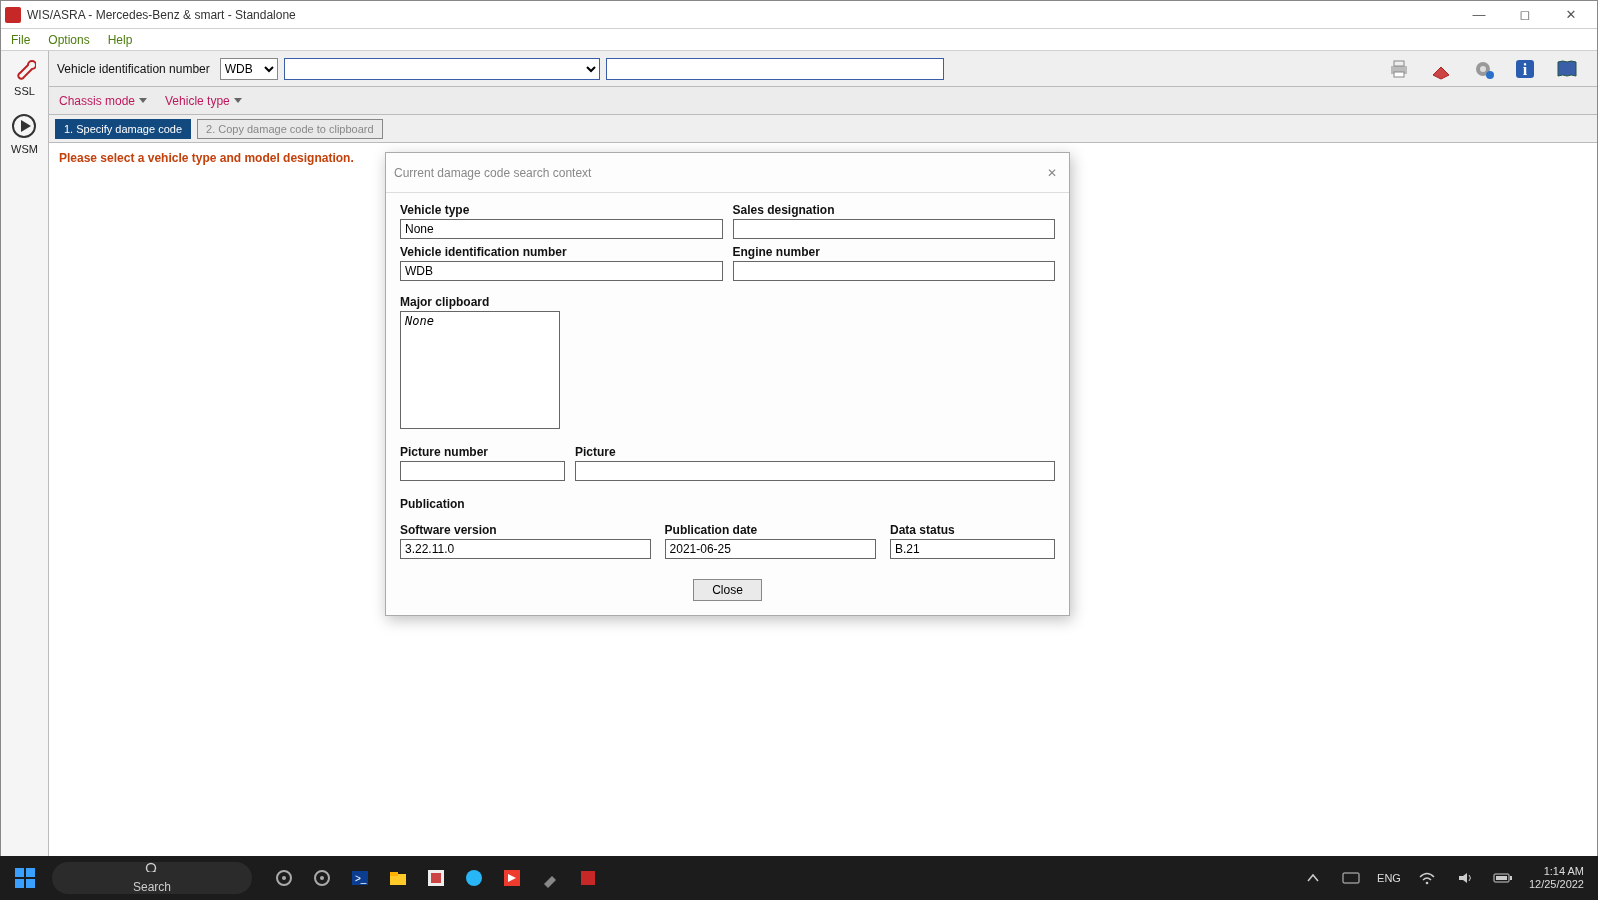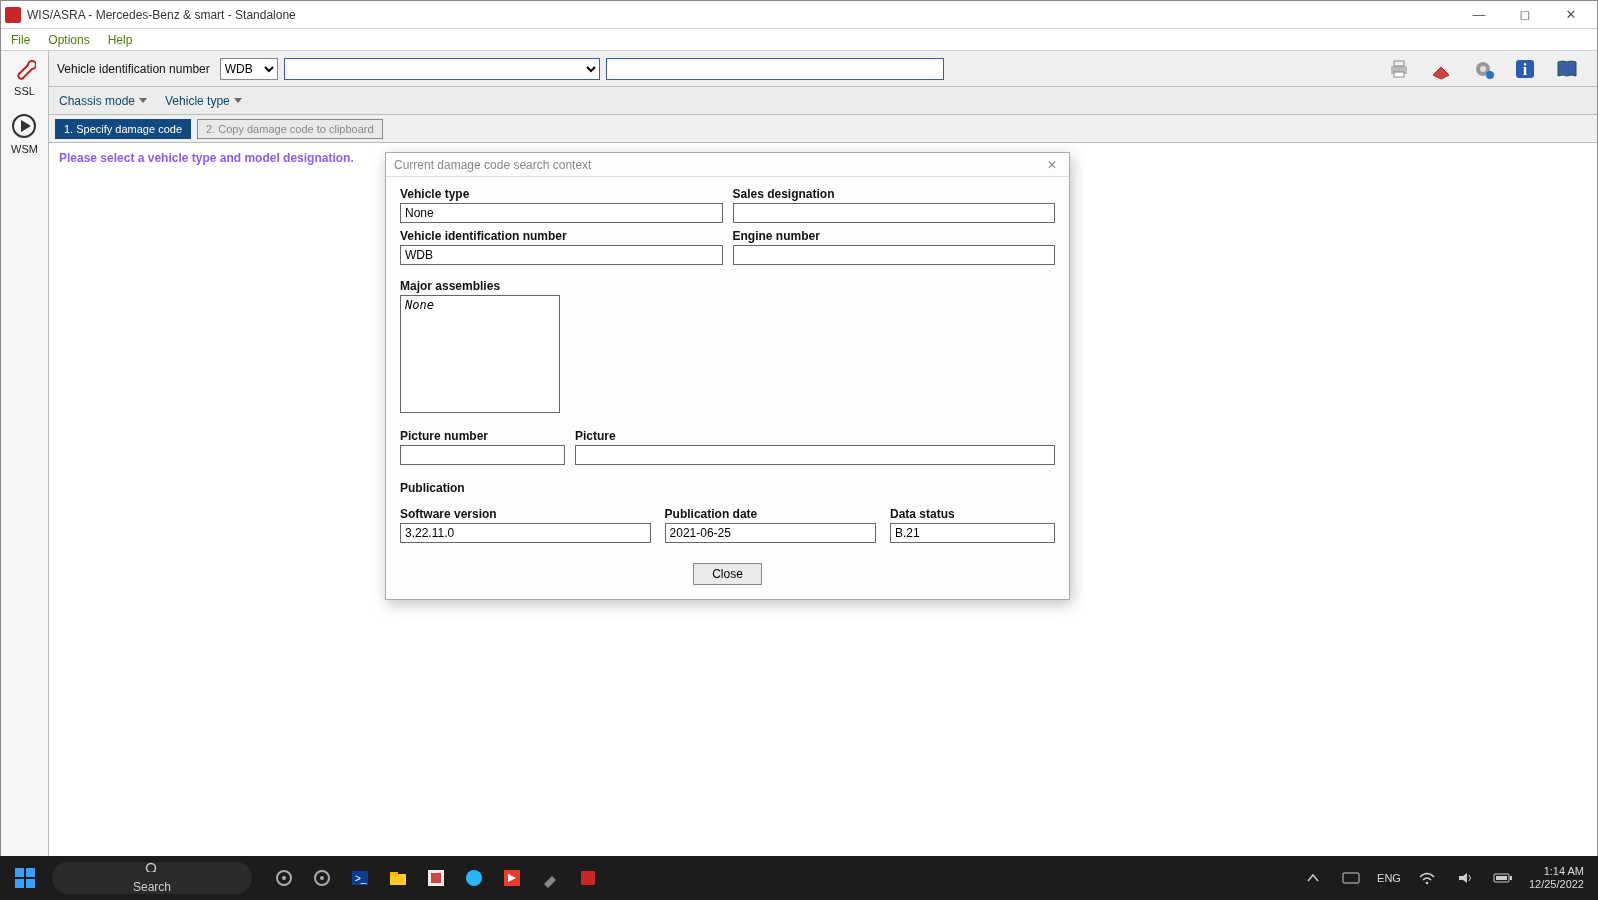--- a/index.html
+++ b/index.html
@@ -18,29 +18,29 @@
   .rail-label { font-size: 11px; color: #222; }
   .main-area { flex: 1; display: flex; flex-direction: column; position: relative; }
   .vin-bar { height: 36px; display: flex; align-items: center; padding: 0 8px; gap: 6px; border-bottom: 1px solid #bbb; background: #efefef; }
   .vin-label { font-size: 12px; color: #111; margin-right: 4px; }
   .select-wdb { width: 58px; height: 22px; border: 1px solid #888; background: #fff; font-size: 12px; }
   .big-dd { width: 316px; height: 22px; border: 1px solid #3a5ea8; background: #fff; }
   .text-input-wide { width: 338px; height: 22px; border: 1px solid #3a5ea8; background: #fff; }
   .vin-bar-icons { margin-left: auto; display: flex; gap: 14px; padding-right: 8px; }
   .tool-icon { width: 28px; height: 28px; display: flex; align-items: center; justify-content: center; cursor: pointer; }
   .chassis-bar { height: 28px; display: flex; align-items: center; padding: 0 10px; gap: 18px; background: #ececec; border-bottom: 1px solid #bbb; }
-  .dd-trigger { display: flex; align-items: center; gap: 4px; cursor: pointer; color: #0c4a6e; }
+  .dd-trigger { display: flex; align-items: center; gap: 4px; cursor: pointer; color: #be185d; }
   .tri { width: 0; height: 0; border-left: 4px solid transparent; border-right: 4px solid transparent; border-top: 5px solid #666; }
   .steps-bar { height: 28px; display: flex; align-items: center; padding: 4px 6px; gap: 6px; background: #efefef; border-bottom: 1px solid #bbb; }
   .step-btn { padding: 3px 8px; font-size: 11px; border: 1px solid #888; background: #e9e9e9; color: #888; }
   .step-btn.active { background: #12497e; color: #fff; border-color: #12497e; }
   .content { position: relative; flex: 1; background: #fff; padding: 8px 10px; }
-  .instruction { font-size: 12px; font-weight: bold; color: #8b5cf6; }
+  .instruction { font-size: 12px; font-weight: bold; color: #c2410c; }
   .dialog { position: absolute; left: 385px; top: 152px; width: 685px; background: #fdfdfd; border: 1px solid #aaa; box-shadow: 2px 4px 14px rgba(0,0,0,.25); }
-  .dlg-title { height: 24px; display: flex; align-items: center; justify-content: space-between; padding: 0 8px; color: #888; font-size: 12px; border-bottom: 1px solid #ddd; }
+  .dlg-title { height: 40px; display: flex; align-items: center; justify-content: space-between; padding: 0 8px; color: #888; font-size: 12px; border-bottom: 1px solid #ddd; }
   .dlg-close { width: 18px; height: 18px; display: flex; align-items: center; justify-content: center; color: #888; cursor: pointer; }
   .dlg-body { padding: 10px 14px 14px 14px; display: flex; flex-direction: column; gap: 6px; }
   .row2 { display: flex; gap: 10px; }
   .col { flex: 1; display: flex; flex-direction: column; gap: 2px; }
   .fld-label { font-size: 12px; font-weight: bold; color: #111; }
   .fld-input { height: 20px; border: 1px solid #666; background: #fff; padding: 1px 4px; font-size: 12px; }
   .fld-textarea { border: 1px solid #666; background: #fff; padding: 2px 4px; font-size: 12px; resize: none; }
   .row-groups { display: flex; gap: 14px; margin-top: 8px; }
   .groups-col { flex: 1; display: flex; flex-direction: column; gap: 2px; }
   .major-col { width: 160px; display: flex; flex-direction: column; gap: 2px; }
@@ -180,21 +180,21 @@
         <div class="fld-label">Vehicle identification number</div>
         <input class="fld-input" value="WDB" style="">
       </div>
       <div class="col">
         <div class="fld-label">Engine number</div>
         <input class="fld-input" value="" style="">
       </div>
     </div>
     <div class="row-groups">
       <div class="major-col">
-        <div class="fld-label">Major assemblies</div>
+        <div class="fld-label">Major clipboard</div>
         <textarea class="fld-textarea italic" rows="8" style="">None</textarea>
       </div>
     </div>
     <div class="row-pic">
       <div class="pic-num-col">
         <div class="fld-label">Picture number</div>
         <input class="fld-input" value="" style="">
       </div>
       <div class="pic-col">
         <div class="fld-label">Picture</div>

